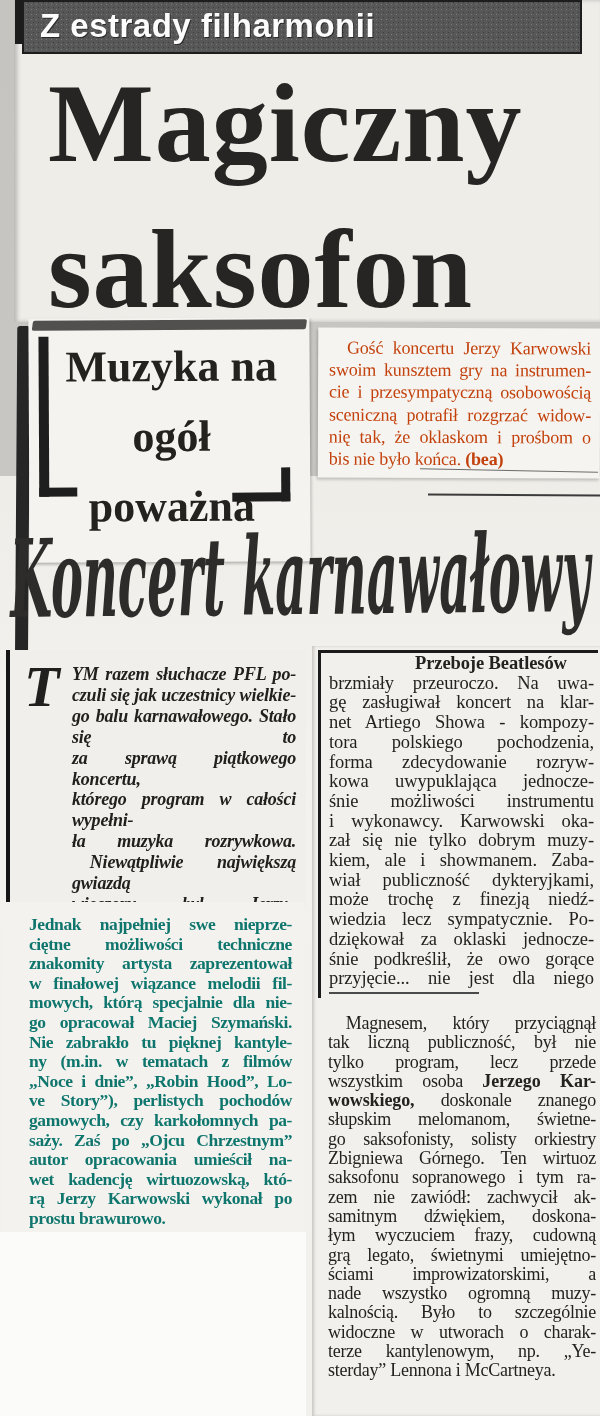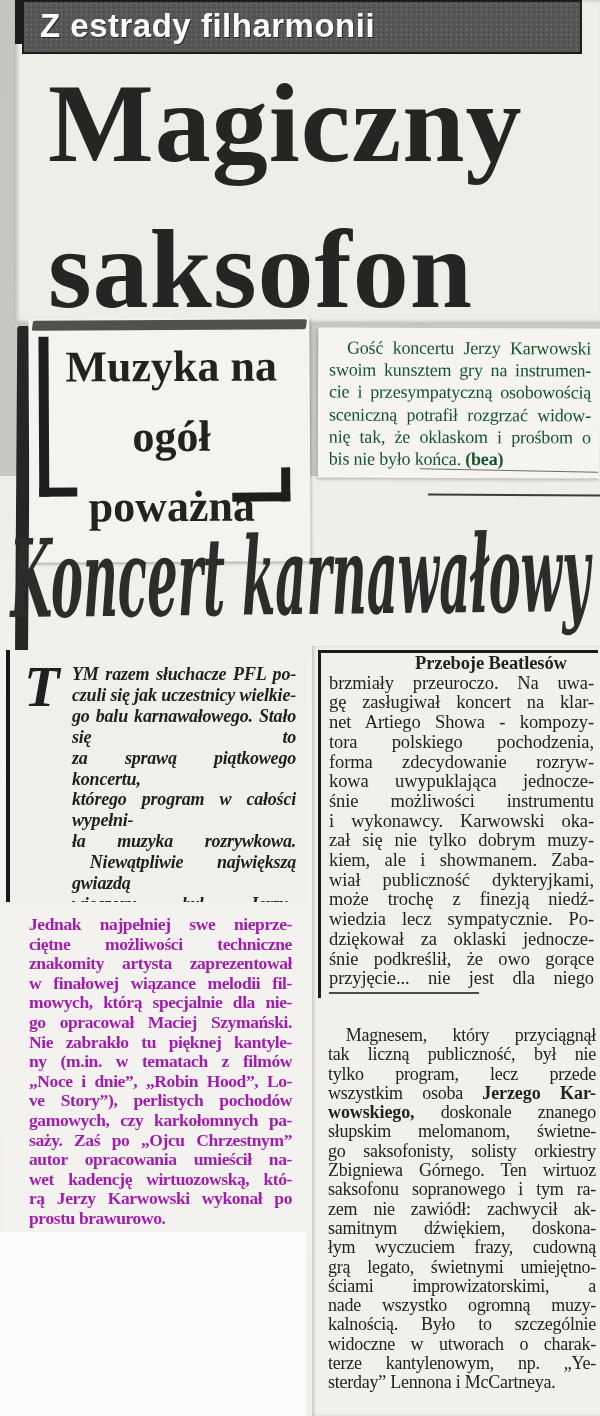--- a/index.html
+++ b/index.html
@@ -41,21 +41,21 @@
   .kicker .bl-f{position:absolute;left:10px;top:169px;width:38px;height:9px;background:#1e1e1e;}
   .kicker .br-h{position:absolute;right:20px;bottom:60px;width:58px;height:9px;background:#1e1e1e;}
   .kicker .br-v{position:absolute;right:20px;bottom:60px;width:9px;height:34px;background:#1e1e1e;}
   .kicker-title{position:absolute;left:14px;right:10px;top:14px;text-align:center;
     font-size:44px;line-height:70px;font-weight:600;white-space:pre-line;color:#23221f;}
 
   
   .lead{left:318px;top:328px;width:282px;height:150px;background:#f6f4f0;
     transform:rotate(.2deg);box-shadow:-1px 2px 3px rgba(0,0,0,.2);
     padding:9px 9px 0 11px;box-sizing:border-box;font-size:18px;line-height:22.2px;
-    letter-spacing:-.2px;color:#14532d;}
+    letter-spacing:-.2px;color:#c2410c;}
   .lead .lines{white-space:pre-line;text-align:justify;text-align-last:justify;}
   .lead .lastline{text-align:left;}
   .lead b{font-weight:bold;}
   .scratch{left:420px;top:470px;width:178px;height:1px;background:#6b6b6b;transform:rotate(1.2deg);}
   .edge-top-right{left:428px;top:494px;width:172px;height:2px;background:#3c3c3c;transform:rotate(.4deg);}
 
   
   .main-headline{left:2px;top:496px;width:596px;height:160px;transform:rotate(-.6deg);}
 
   
@@ -64,35 +64,35 @@
     padding:14px 10px 0 14px;font-style:italic;font-weight:600;
     font-size:18px;line-height:20.9px;letter-spacing:-.2px;color:#21201e;}
   .intro .lines{white-space:pre-line;text-align:justify;text-align-last:justify;margin-left:48px;}
   .intro .dropcap{float:left;font-size:58px;line-height:42px;font-weight:bold;
     margin:2px 5px 0 0;}
   .intro .lastline{text-align:left;}
 
   
   .lbody{left:2px;top:902px;width:302px;height:330px;background:#f4f2ee;
     box-sizing:border-box;padding:13px 12px 0 27px;font-weight:bold;
-    font-size:17.5px;line-height:19.6px;letter-spacing:-.4px;color:#a21caf;}
+    font-size:17.5px;line-height:19.6px;letter-spacing:-.4px;color:#0f766e;}
   .lbody .lines{white-space:pre-line;text-align:justify;text-align-last:justify;}
   .lbody .lastline{text-align:left;}
 
   
   .rcol{left:312px;top:646px;width:292px;height:770px;background:#f2f0ec;
     box-shadow:inset 2px 0 3px #c9c7c4;box-sizing:border-box;padding:4px 6px 0 6px;}
   .rblock1{border-top:3px solid #1b1b1b;border-left:3px solid #1b1b1b;
     padding:1px 4px 4px 8px;font-size:18.5px;line-height:19.7px;letter-spacing:-.1px;
     color:#242220;}
   .rblock1 .leadin{font-weight:bold;padding-left:86px;white-space:nowrap;overflow:hidden;}
   .rblock1 .lines{white-space:pre-line;text-align:justify;text-align-last:justify;}
   .rblock1 .lastline{text-align:left;}
   .edge-under{width:150px;height:2px;background:#4a4a4a;margin-top:3px;}
-  .rblock2{margin-top:28px;padding:0 2px 0 10px;font-size:18px;line-height:19.3px;
+  .rblock2{margin-top:16px;padding:0 2px 0 10px;font-size:18px;line-height:19.3px;
     letter-spacing:-.25px;color:#242220;text-align:justify;text-align-last:justify;}
   .rblock2 .seg{white-space:pre-line;}
   .rblock2 b{font-weight:bold;letter-spacing:-.1px;}
   .rblock2 .lastline{text-align:center;text-align-last:left;white-space:normal;}
 </style>
 </head>
 <body>
 
 <div class="scan">
 

